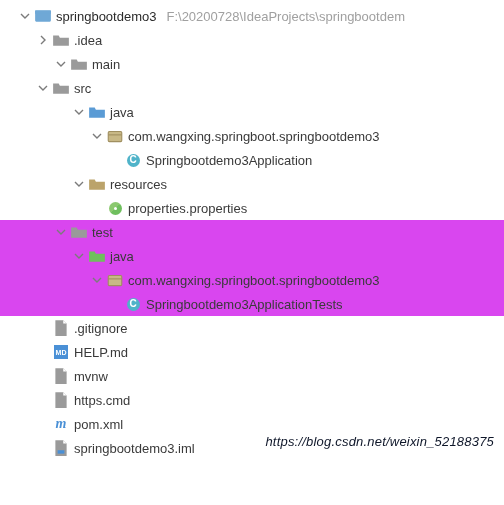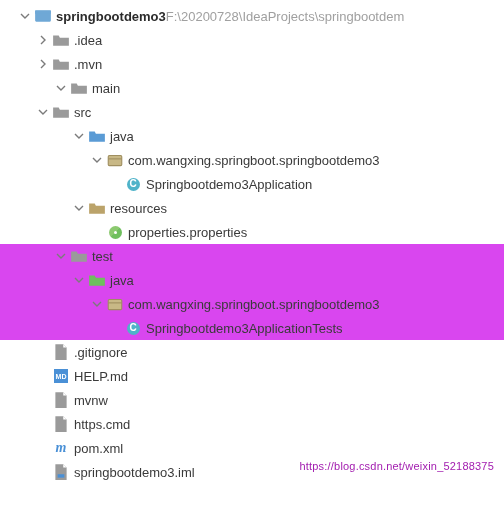--- a/index.html
+++ b/index.html
@@ -43,30 +43,31 @@
   .icon {
     width: 18px;
     height: 16px;
     margin: 0 4px 0 2px;
     display: inline-flex;
     align-items: center;
     justify-content: center;
     flex: 0 0 auto;
   }
   .label { padding-left: 0px; }
-  .bold { font-weight: 700; color:#2b2b2b;}
-  .path-grey { color: #a0a0a0; padding-left: 0; }
+  .bold { font-weight: 400; color:#2b2b2b;}
+  .path-grey { color: #a0a0a0; padding-left: 10px; }
   .watermark {
     position: absolute;
     right: 10px;
     bottom: 12px;
-    color: #a21caf;
-    font-size: 11px;
+    color: #0f172a;
+    font-size: 13px;
     letter-spacing: 0.2px;
     pointer-events: none;
+    font-style: italic;
   }
   .folder-grey svg path, .folder-grey svg rect { fill:#9a9a9a; }
   .folder-blue svg { fill:#5a9bd5;}
   .folder-green svg { fill:#6fbf5e;}
   .folder-brown svg { fill:#bba36a;}
   .module-icon svg rect { fill:#6fa8d6; }
   .pkg-icon svg { fill:#c8b886; stroke:#a08f60;}
   .class-circle {
     width:13px;height:13px;border-radius:50%;
     display:inline-flex;align-items:center;justify-content:center;
@@ -118,35 +119,20 @@
         </svg>
     </span>
     <span class="icon folder-grey">
       <svg viewBox="0 0 16 16">
           <path d="M1 4h5l1 2h8v7H1z"></path>
         </svg>
     </span>
     <span class="label">.idea</span>
   </div>
 
-  <div class="row">
-    <span class="indent"></span>
-      <span class="indent"></span>
-    <span class="arrow">
-      <svg viewBox="0 0 10 10">
-          <path d="M3 1 L7 5 L3 9" fill="none" stroke="#7b7b7b" stroke-width="1.4"></path>
-        </svg>
-    </span>
-    <span class="icon folder-grey">
-      <svg viewBox="0 0 16 16">
-          <path d="M1 4h5l1 2h8v7H1z"></path>
-        </svg>
-    </span>
-    <span class="label">.mvn</span>
-  </div>
 
   <div class="row">
     <span class="indent"></span>
       <span class="indent"></span>
       <span class="indent"></span>
     <span class="arrow">
       <svg viewBox="0 0 10 10">
           <path d="M1 3 L5 7 L9 3" fill="none" stroke="#7b7b7b" stroke-width="1.4"></path>
         </svg>
     </span>

